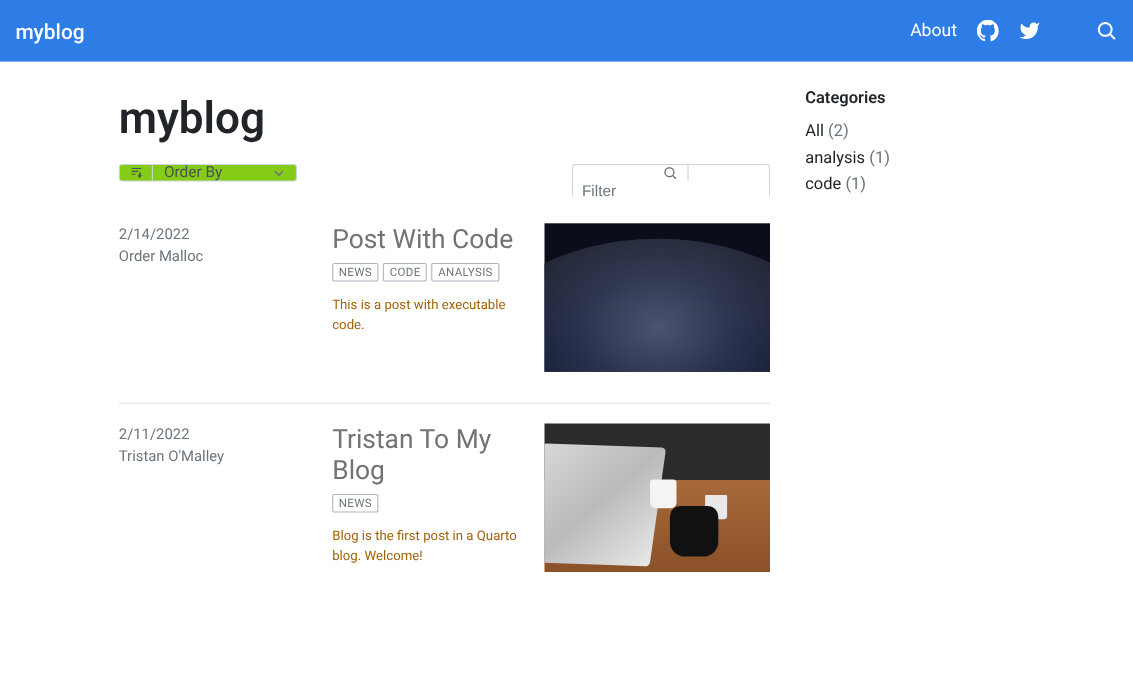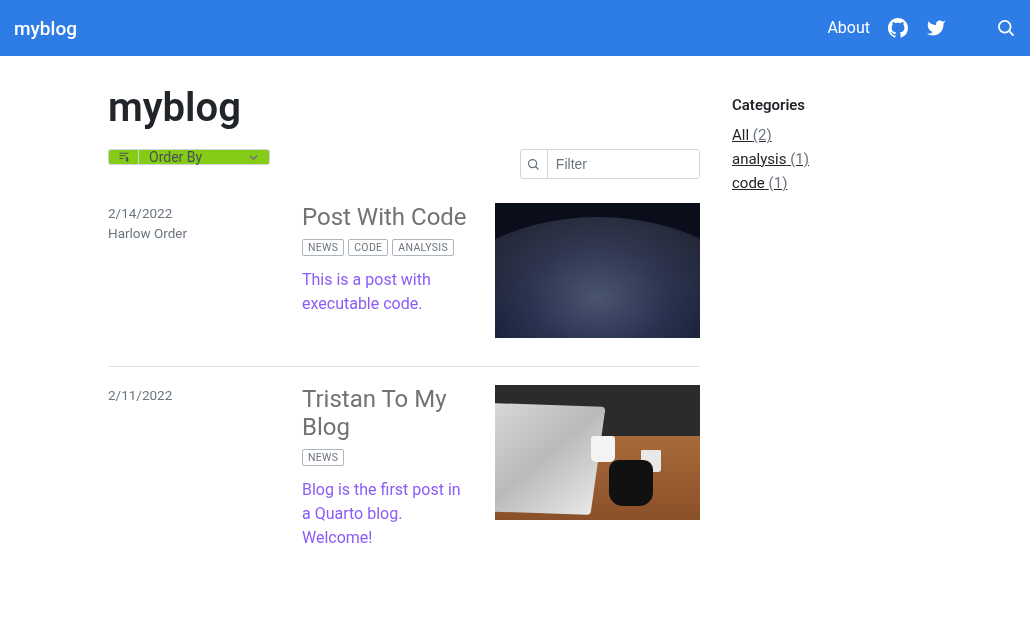--- a/index.html
+++ b/index.html
@@ -33,21 +33,21 @@
       width: 30px; display: flex; align-items: center; justify-content: center;
       border-right: 1px solid #ced4da; height: 100%;
     }
     .orderby-label { padding: 0 10px; font-size: 14px; color: #495057; flex: 1; }
     .orderby-chevron { padding: 0 10px; color: #6c757d; }
     .orderby { width: 162px; cursor: pointer; }
 
     .filter {
       display: flex; align-items: center;
       border: 1px solid #ced4da; border-radius: 3px;
-      height: 30px; width: 180px;
+      height: 30px; width: 180px; flex-direction: column;
     }
     .filter-icon { width: 32px; display: flex; align-items: center; justify-content: center; border-right: 1px solid #ced4da; height: 100%; }
     .filter-input {
       border: none; outline: none; padding: 0 8px; font-size: 14px;
       width: 100%; height: 100%; color: #495057;
     }
     .filter-input::placeholder { color: #6c757d; }
 
     .post {
       display: flex; gap: 24px; padding: 0 0 28px 0; margin-bottom: 18px;
@@ -56,21 +56,21 @@
     .post:last-child { border-bottom: none; }
     .post-meta { width: 170px; flex-shrink: 0; font-size: 13.5px; color: #6c757d; line-height: 1.5; }
     .post-body { flex: 1; }
     .post-title { font-size: 24px; font-weight: 400; margin-bottom: 8px; color: #737373; }
     .post-tags { display: flex; gap: 4px; margin-bottom: 12px; }
     .tag {
       border: 1px solid #adb5bd; border-radius: 2px;
       font-size: 10.5px; padding: 1px 5px; color: #6c757d;
       letter-spacing: 0.3px;
     }
-    .post-desc { font-size: 16px; color: #8b5cf6; line-height: 1.5; }
+    .post-desc { font-size: 12px; color: #a16207; line-height: 1.5; }
     .post-thumb { width: 205px; height: 135px; flex-shrink: 0; background: #333; display: block; }
 
     
     .thumb-earth {
       background: linear-gradient(to bottom,
         #0a0e1a 0%, #0a0e1a 30%,
         #0d1425 55%, #1a2540 70%,
         #2a3555 80%, #1a2030 100%);
       position: relative; overflow: hidden;
     }
@@ -104,23 +104,23 @@
       border-radius: 4px;
     }
     .thumb-desk::after {
       
       content:""; position:absolute; left:47%; top:38%; width:24px; height:26px;
       background:#f4f4f4; border-radius: 3px 3px 5px 5px;
       box-shadow: 28px 34px 0 10px #111, 28px 34px 0 8px #000,
                   48px 12px 0 -2px #e8e8e8;
     }
 
-    .sidebar { width: 190px; padding-top: 40px; }
+    .sidebar { width: 190px; padding-top: 24px; }
     .sidebar-title { font-size: 15px; font-weight: 600; margin-bottom: 10px; }
-    .cat-list { list-style: none; text-decoration: underline; }
+    .cat-list { list-style: none; }
     .cat-item { font-size: 15px; line-height: 1.45; color: #212529; cursor: pointer; padding: 1px 0; }
     .cat-count { color: #6c757d; }
   </style>
 </head>
 <body>
 
 <nav class="navbar">
   <div class="navbar-brand">myblog</div>
   <div class="navbar-right">
     <span class="nav-link">About</span>
@@ -171,37 +171,38 @@
               <line x1="20" y1="20" x2="15.2" y2="15.2"></line>
             </svg>
         </span>
         <input class="filter-input" placeholder="Filter" style="">
       </div>
     </div>
 
     <article class="post">
       <div class="post-meta">
         <div>2/14/2022</div>
-        <div>Harlow Order</div>
+        <div>Order Malloc</div>
       </div>
       <div class="post-body">
         <h2 class="post-title">Post With Code</h2>
         <div class="post-tags">
           <span class="tag">NEWS</span>
           <span class="tag">CODE</span>
           <span class="tag">ANALYSIS</span>
         </div>
         <p class="post-desc">This is a post with executable code.</p>
       </div>
       <div class="post-thumb thumb-earth"></div>
     </article>
 
     <article class="post">
       <div class="post-meta">
         <div>2/11/2022</div>
+        <div>Tristan O'Malley</div>
       </div>
       <div class="post-body">
         <h2 class="post-title">Tristan To My Blog</h2>
         <div class="post-tags">
           <span class="tag">NEWS</span>
         </div>
         <p class="post-desc">Blog is the first post in a Quarto blog. Welcome!</p>
       </div>
       <div class="post-thumb thumb-desk"></div>
     </article>

